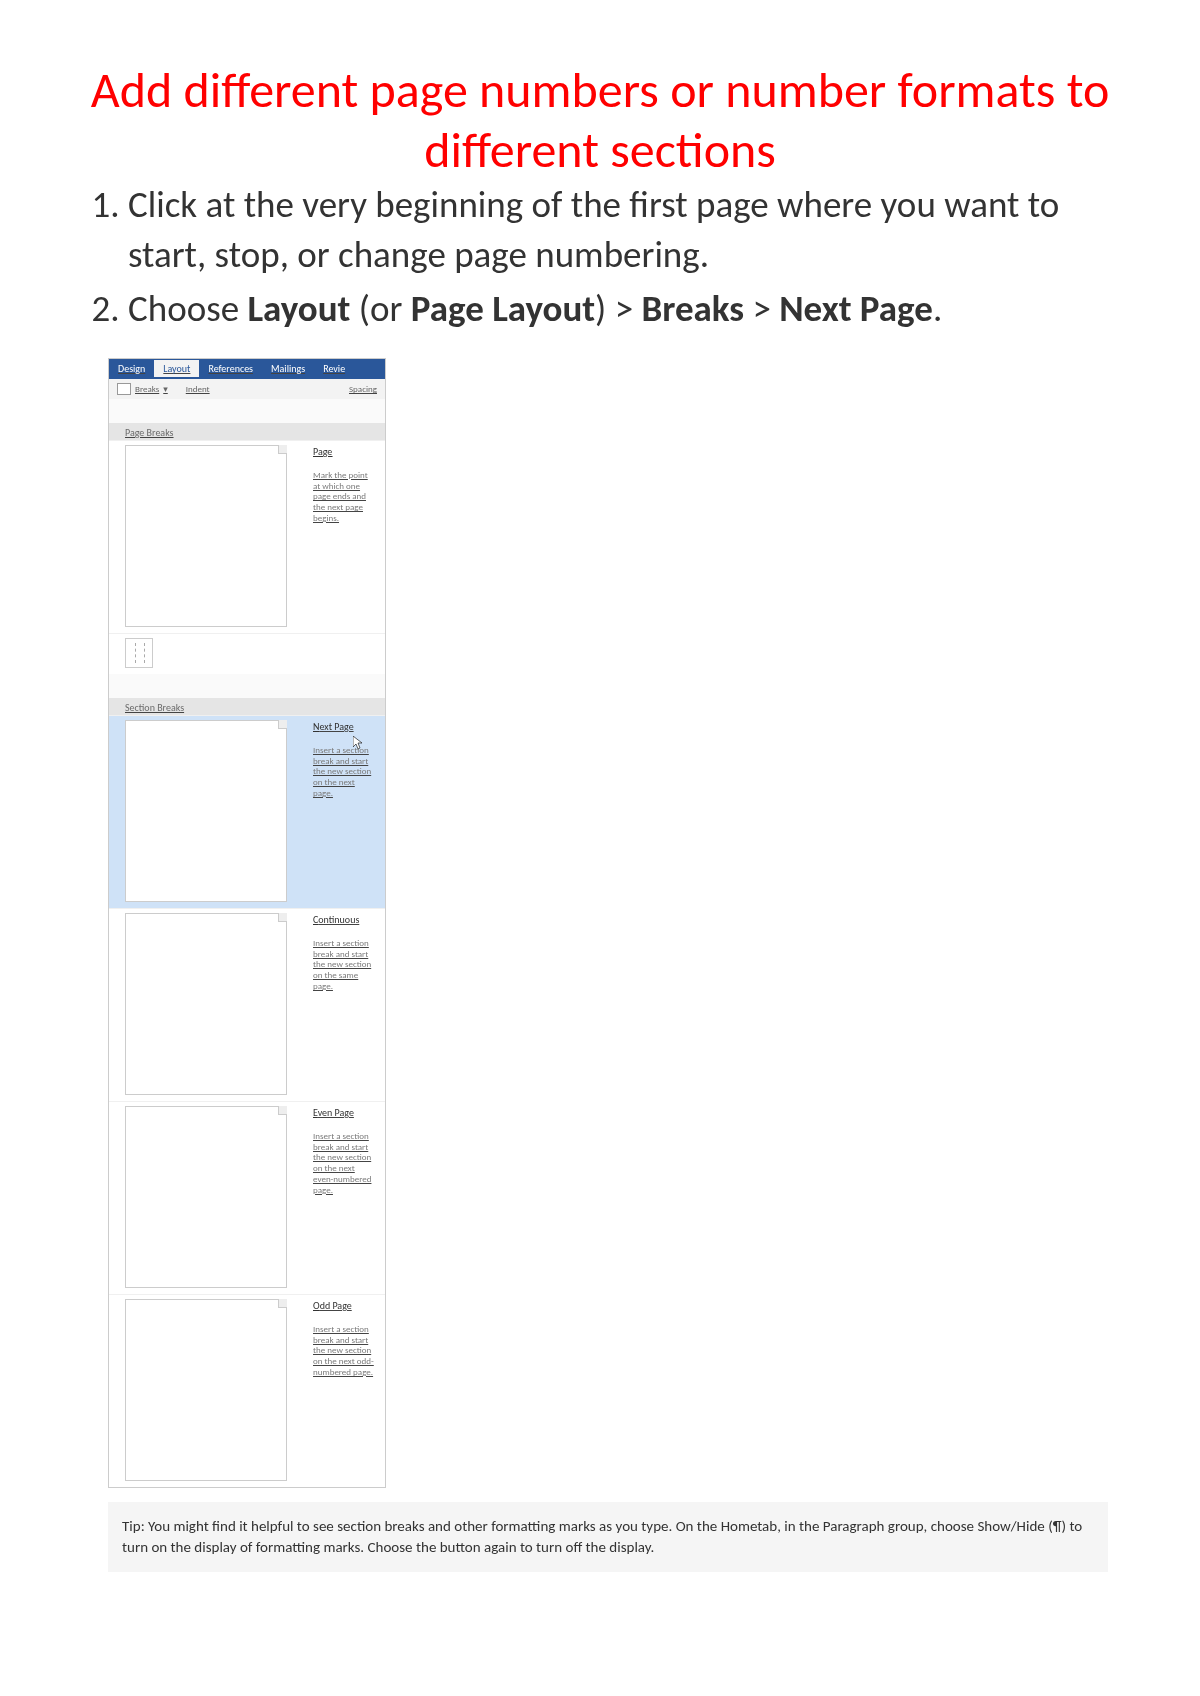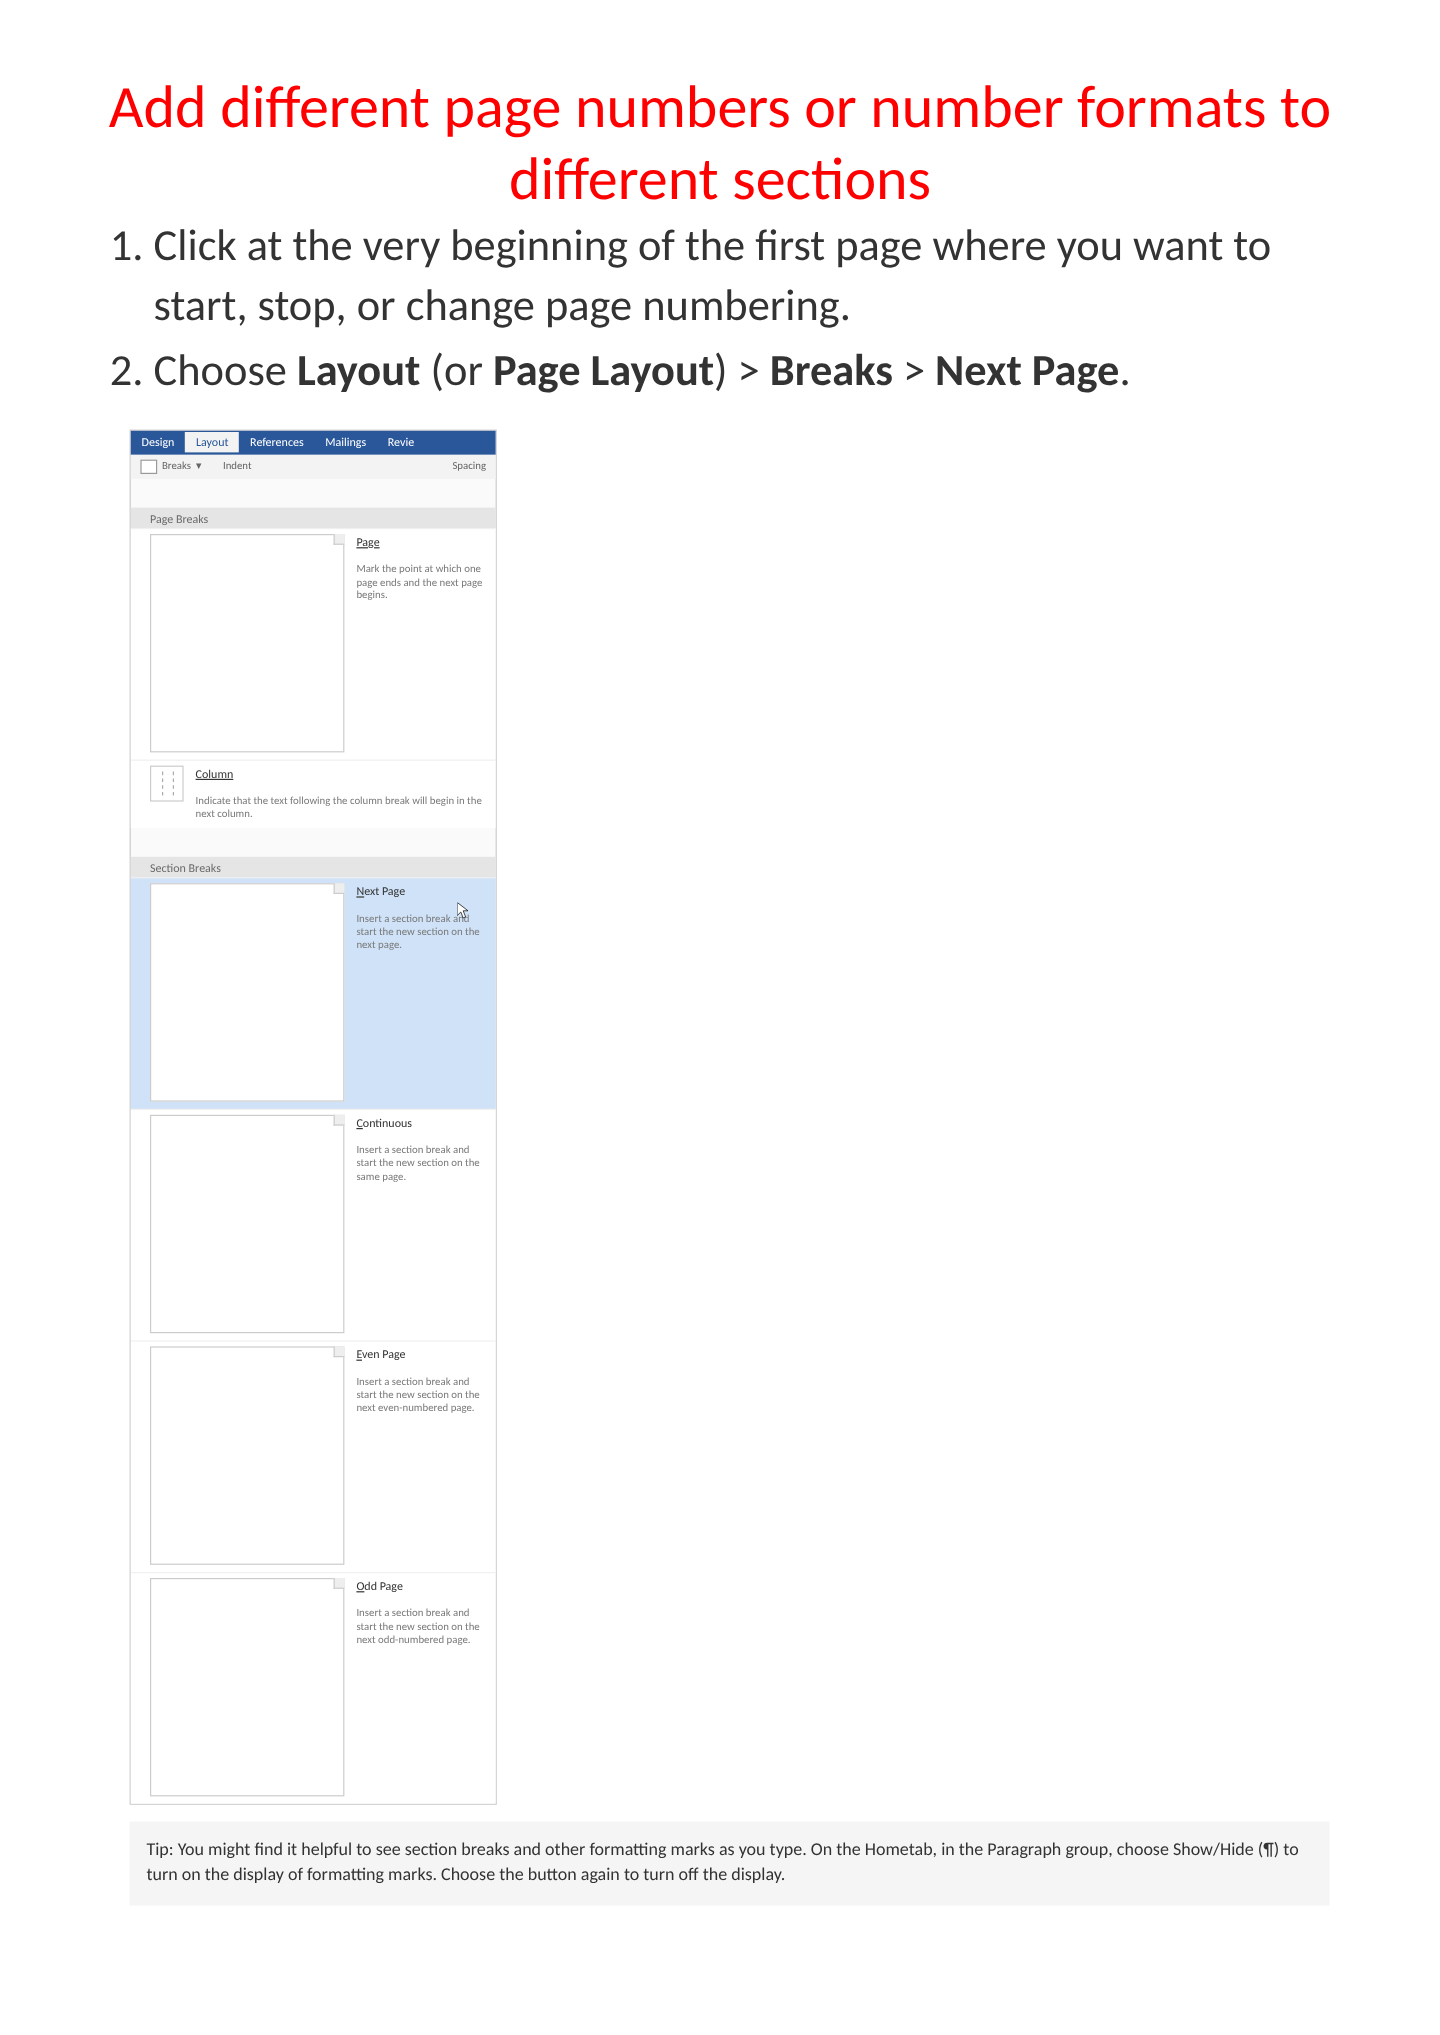--- a/index.html
+++ b/index.html
@@ -4,29 +4,29 @@
 <style>
   * { box-sizing: border-box; margin: 0; padding: 0; }
   body { font-family: "Segoe UI", Calibri, Arial, sans-serif; background:#fff; width:1200px; color:#222; }
   .page { padding: 60px 80px 120px 80px; }
   .title { color:#ff0000; font-size:50px; text-align:center; line-height:1.2; font-weight:400; }
   ol.steps { list-style: decimal; padding-left: 48px; font-size:37px; line-height:1.35; color:#333; }
   ol.steps > li { margin-bottom: 4px; }
   ol.steps > li b { font-weight:700; }
 
   
-  .breaks-shot { width:306px; border:1px solid #ccc; margin:24px 0 14px 28px; font-size:10px; color:#444; background:#fafafa; }
+  .breaks-shot { width:278px; border:1px solid #ccc; margin:24px 0 14px 28px; font-size:10px; color:#444; background:#fafafa;text-decoration:underline; }
   .ribbon-tabs { display:flex; background:#2a579a; color:#fff; height:20px; align-items:center; }
   .ribbon-tabs .tab { padding:2px 9px; font-size:10px; }
   .ribbon-tabs .tab.active { background:#f3f3f3; color:#2a579a; }
   .rib-strip { display:flex; align-items:center; background:#f3f3f3; height:20px; padding:0 8px; gap:18px; font-size:9px; color:#666; }
   .icon-btn { display:inline-flex; align-items:center; gap:4px; }
   .mini-icon { width:14px; height:12px; border:1px solid #999; background:#fff; display:inline-block; }
   .menu-section { padding:3px 8px 1px 16px; font-size:10px; color:#6b6b6b; background:#e5e5e5;margin-top:24px; }
-  .menu-item { display:flex; gap:10px; padding:4px 10px 6px 16px; align-items:flex-start; border-top:1px solid #f0f0f0; background:#fff; }
+  .menu-item { display:flex; gap:26px; padding:4px 10px 6px 16px; align-items:flex-start; border-top:1px solid #f0f0f0; background:#fff; }
   .menu-item.hl { background:#cfe2f7; }
   .mi-icon { width:28px; height:30px; flex:0 0 28px; border:1px solid #ccc; background:#fff; position:relative; }
   .mi-icon.page::after { content:""; position:absolute; right:-1px; top:-1px; width:8px; height:8px; background:#eee; border-left:1px solid #ccc; border-bottom:1px solid #ccc; }
   .mi-icon.col::before,.mi-icon.col::after{content:"";position:absolute;top:4px;bottom:4px;border-left:1px dashed #aaa;}
   .mi-icon.col::before{left:9px}.mi-icon.col::after{left:18px}
   .mi-text .mt-title { font-size:10px; color:#333; }
   .mi-text .mt-title u { text-decoration: underline; }
   .mi-text .mt-desc { font-size:9px; color:#7a7a7a; line-height:1.2; margin-top:12px; }
   .cursor { position:absolute; right:22px; width:10px; height:14px; }
   .cursor svg { width:10px; height:14px; }
@@ -63,24 +63,20 @@
     <div class="menu-section">Page Breaks</div>
     <div class="menu-item">
       <div class="mi-icon page"></div>
       <div class="mi-text">
           <div class="mt-title"><u>Page</u></div>
           <div class="mt-desc">Mark the point at which one page ends and the next page begins.</div>
         </div>
     </div>
     <div class="menu-item">
       <div class="mi-icon col"></div>
-      <div class="mi-text">
-          <div class="mt-title"><u>Column</u></div>
-          <div class="mt-desc">Indicate that the text following the column break will begin in the next column.</div>
-        </div>
     </div>
     <div class="menu-section">Section Breaks</div>
     <div class="menu-item hl" style="position:relative">
       <div class="mi-icon page"></div>
       <div class="mi-text">
           <div class="mt-title"><u>N</u><span>ext Page</span></div>
           <div class="mt-desc">Insert a section break and start the new section on the next page.</div>
         </div>
       <div class="cursor" style="top:20px">
         <svg viewBox="0 0 10 14">

